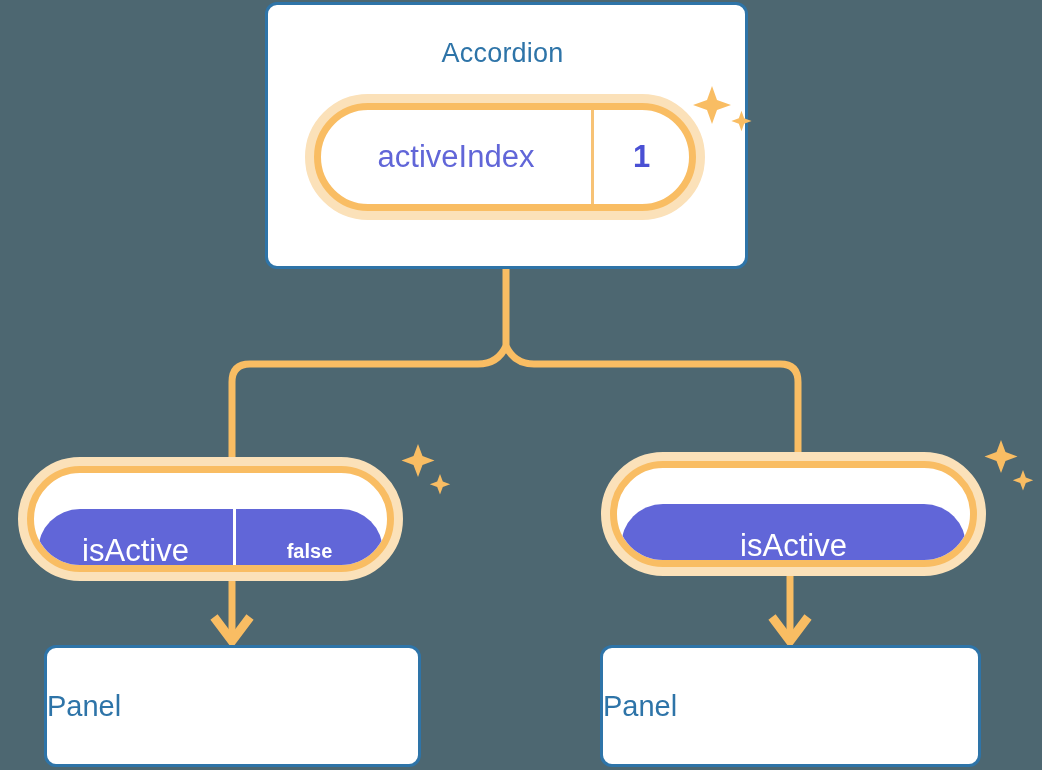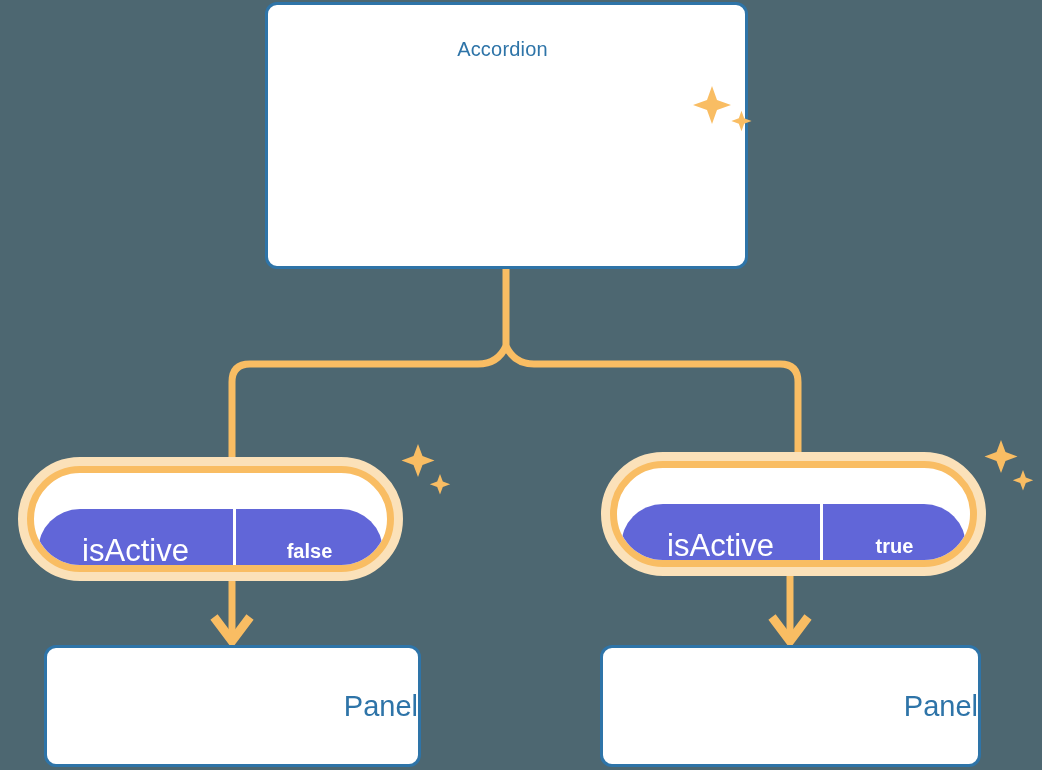--- a/index.html
+++ b/index.html
@@ -43,35 +43,35 @@
     top: 2px;
     width: 483px;
     height: 267px;
   }
   .card-title {
     position: absolute;
     left: 0;
     right: 8px;
     text-align: center;
     color: #2e74a8;
-    font-size: 20px;
+    font-size: 27px;
     letter-spacing: 0.2px;
   }
   #accordion-card .card-title { top: 33px; }
 
   
   .panel-box {
     position: absolute;
     background: #ffffff;
     border: 3px solid #2e74a8;
     border-radius: 12px;
     box-sizing: border-box;
     display: flex;
     align-items: center;
-    justify-content: flex-end;
+    justify-content: flex-start;
   }
   .panel-label {
     color: #2e74a8;
     font-size: 29px;
   }
   #panel-left  { left: 44px;  top: 645px; width: 377px; height: 122px; }
   #panel-right { left: 600px; top: 645px; width: 381px; height: 122px; }
 
   
   .pill-wrap {
@@ -198,20 +198,28 @@
     <path d="M 214 617 L 232 641 L 250 617" stroke="#f9bd63" stroke-width="9" fill="none" stroke-linecap="butt" stroke-linejoin="miter"></path>
 
     <path d="M 790 574 L 790 640" stroke="#f9bd63" stroke-width="7" fill="none" stroke-linecap="butt"></path>
     <path d="M 772 617 L 790 641 L 808 617" stroke="#f9bd63" stroke-width="9" fill="none" stroke-linecap="butt" stroke-linejoin="miter"></path>
   </svg>
 
   <div id="accordion-card" class="card">
     <div class="card-title">Accordion</div>
   </div>
 
+  <div id="pill-active-index" class="pill-wrap">
+    <div class="pill glow">
+      <div class="pill-inner">
+        <div class="cell cell-key-white">activeIndex</div>
+        <div class="cell cell-val-white">1</div>
+      </div>
+    </div>
+  </div>
 
   <svg style="position:absolute;left:690px;top:82px;" width="70" height="70" viewBox="0 0 70 70">
     <path d="M22 4 L27 18 L41 23 L27 28 L22 42 L17 28 L3 23 L17 18 Z" fill="#f9bd63"></path>
     <path d="M50 31 L53.4 40.6 L63 44 L53.4 47.4 L50 57 L46.6 47.4 L37 44 L46.6 40.6 Z" fill="#f9bd63" transform="scale(0.78) translate(16,6)"></path>
   </svg>
 
   <div id="pill-is-active-false" class="pill-wrap pill-purple-wrap">
     <div class="pill glow">
       <div class="pill-inner">
         <div class="purple-body">
@@ -225,21 +233,20 @@
   <svg style="position:absolute;left:398px;top:440px;" width="62" height="62" viewBox="0 0 62 62">
     <path d="M20 4 L24.5 16 L36.5 20.5 L24.5 25 L20 37 L15.5 25 L3.5 20.5 L15.5 16 Z" fill="#f9bd63"></path>
     <path d="M42 34 L44.8 41.4 L52.2 44.2 L44.8 47 L42 54.4 L39.2 47 L31.8 44.2 L39.2 41.4 Z" fill="#f9bd63"></path>
   </svg>
 
   <div id="pill-is-active-true" class="pill-wrap pill-purple-wrap">
     <div class="pill glow">
       <div class="pill-inner">
         <div class="purple-body">
           <div class="cell cell-key-purple">isActive</div>
-          <div class="cell cell-val-purple">true</div>
         </div>
       </div>
     </div>
   </div>
 
   <svg style="position:absolute;left:981px;top:436px;" width="62" height="62" viewBox="0 0 62 62">
     <path d="M20 4 L24.5 16 L36.5 20.5 L24.5 25 L20 37 L15.5 25 L3.5 20.5 L15.5 16 Z" fill="#f9bd63"></path>
     <path d="M42 34 L44.8 41.4 L52.2 44.2 L44.8 47 L42 54.4 L39.2 47 L31.8 44.2 L39.2 41.4 Z" fill="#f9bd63"></path>
   </svg>
 

